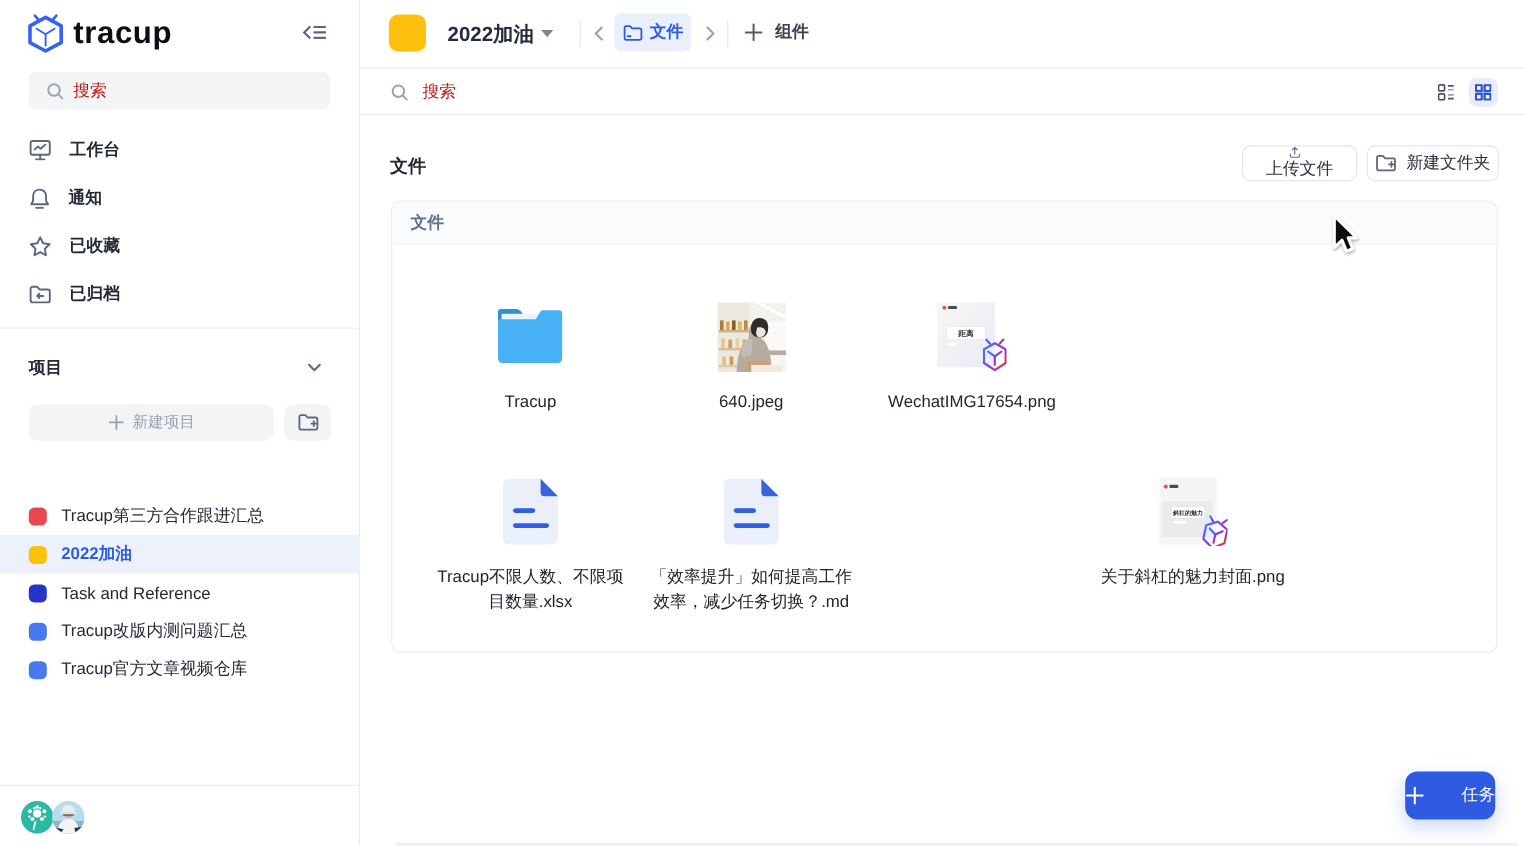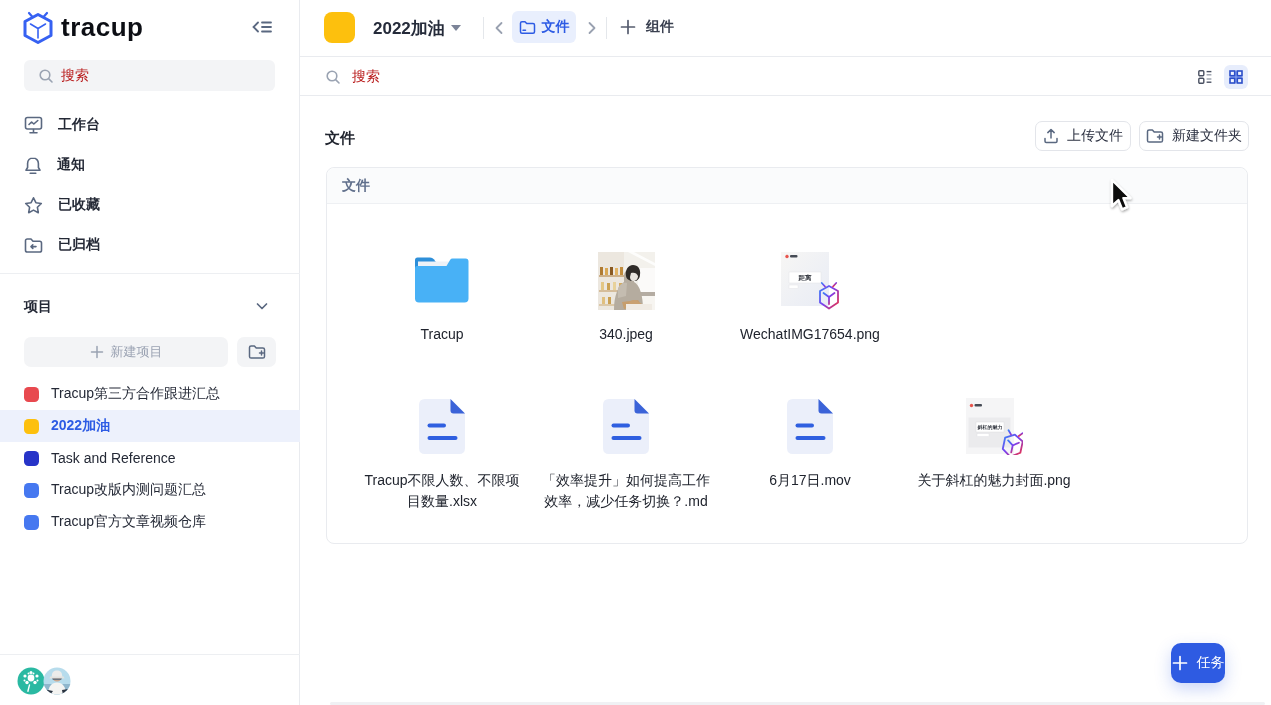--- a/index.html
+++ b/index.html
@@ -20,21 +20,21 @@
 .nav-item svg { margin-left:24px; }
 .nav-item .lbl { margin-left:15px; font-size:14px; font-weight:600; color:#242936; }
 #sb-div1 { position:absolute; left:0px; top:273px; width:300px; height:1px; background:#edeff2; }
 #proj-hdr { position:absolute; left:24px; top:298px; font-size:14px; font-weight:700; color:#242936; }
 #proj-chev { position:absolute; left:255px; top:299px; }
 #btn-newproj { position:absolute; left:24px; top:337px; width:204px; height:30px;
   background:#f3f4f6; border-radius:7px; display:flex; align-items:center; justify-content:center;
   color:#9aa2b2; font-size:13px; }
 #btn-newfold { position:absolute; left:237px; top:337px; width:39px; height:30px;
   background:#f3f4f6; border-radius:7px; display:flex; align-items:center; justify-content:center; }
-.proj-row { position:absolute; left:0; width:300px; height:32px; display:flex; align-items:center; }
+.proj-row { position:absolute; left:0; width:300px; height:32px; display:flex; align-items:center;margin-top:36px; }
 .proj-sq { width:15px; height:15px; border-radius:4.5px; margin-left:24px; flex:none; }
 .proj-name { margin-left:12px; font-size:14px; color:#242936; white-space:nowrap; }
 .proj-row.sel { background:#edf1fc; }
 .proj-row.sel .proj-name { color:#2d5be4; font-weight:600; }
 #sb-div2 { position:absolute; left:0; top:654px; width:300px; height:1px; background:#edeff2; }
 
 #main { position:absolute; left:300px; top:0; width:971px; height:705px; background:#fff; }
 #topbar { position:absolute; left:0; top:0; width:971px; height:57px;
   border-bottom:1px solid #e9ebef; }
 #tb-sq { position:absolute; left:24px; top:12px; width:31px; height:31px;
@@ -54,35 +54,35 @@
   border-bottom:1px solid #e9ebef; }
 #srow .ph { position:absolute; left:52px; top:11px; }
 #view-list { position:absolute; left:893px; top:8px; width:24px; height:24px;
   display:flex; align-items:center; justify-content:center; }
 #view-grid { position:absolute; left:924px; top:8px; width:24px; height:24px; background:#e7edfc;
   border-radius:6px; display:flex; align-items:center; justify-content:center; }
 
 #hd-file { position:absolute; left:25px; top:129px; font-size:15px; font-weight:700; color:#20242e; }
 .btn { position:absolute; top:121px; height:30px; border:1px solid #e3e5ea; border-radius:7px;
   background:#fff; display:flex; align-items:center; justify-content:center; font-size:14px; color:#2b3040; }
-#btn-upload { left:735px; width:96px; }
+#btn-upload { left:735px; width:96px;flex-direction:column; }
 #btn-newdir { left:839px; width:110px; }
 .btn svg { margin-right:8px; }
 #card { position:absolute; left:26px; top:167px; width:922px; height:377px;
   border:1px solid #e9ebef; border-radius:8px; }
 #card-hd { position:absolute; left:0; top:0; width:920px; height:36px; background:#fafbfc;
   border-bottom:1px solid #eef0f3; border-radius:8px 8px 0 0; }
 #card-hd .t { position:absolute; left:15px; top:9px; font-size:14px; font-weight:600; color:#61708c; }
 .cell { position:absolute; width:184px; text-align:center; }
 .cell .icon { position:relative; height:56px; margin-bottom:0; }
 .cell .name { font-size:14px; line-height:21px; color:#20242e; margin-top:16px; }
 
-#btn-task { position:absolute; left:871px; top:643px; width:54px; height:40px; background:#2e5be2;
+#btn-task { position:absolute; left:871px; top:643px; width:75px; height:40px; background:#2e5be2;
   border-radius:10px; box-shadow:0 6px 16px rgba(46,91,226,.25); display:flex; align-items:center;
-  justify-content:center; color:#fff; font-size:14px; }
+  justify-content:space-between; color:#fff; font-size:14px; }
 #btn-task .t { margin-left:9px; }
 </style>
 </head>
 <body>
 <div id="sidebar">
   <svg class="abs" style="left:22px;top:11px" width="32" height="34" viewBox="0 0 32 34">
     <g fill="none" stroke="#3661f2" stroke-linejoin="round" stroke-linecap="round">
       <path d="M16,3.5 L29,10.5 L29,24.5 L16,31.5 L3,24.5 L3,10.5 Z" stroke-width="3"></path>
       <path d="M16,17.5 L16,27 M16,17.5 L8.5,13 M16,17.5 L23.5,13" stroke-width="1.6"></path>
       <path d="M10.5,6 L7,2 M21.5,6 L25,2" stroke-width="2.2"></path>
@@ -312,21 +312,21 @@
           <rect x="38" y="44" width="19" height="14" fill="#f7f5f1"></rect>
           <path d="M16,58 C16,44 20,34 26,30 L26,24 C26,20 29,17 33,17 L36,17 L36,30 C42,33 45,44 45,58 Z" fill="#b5ac9f"></path>
           <path d="M28,24 C27,18 30,13 35,13 C40,13 43,17 42,23 C42,26 40,28 38,29 L33,29 C30,28 28,26 28,24 Z" fill="#2f2b28"></path>
           <path d="M33,21 C36,20 39,21 40,24 C40,27 38,29 35,29 C33,29 32,27 32,25 Z" fill="#e8e4de"></path>
           <path d="M20,36 C22,32 26,30 29,31 L28,44 L20,46 Z" fill="#c4bcb0"></path>
           <path d="M24,50 L40,48 L44,54 L26,57 Z" fill="#c79e6d"></path>
           <rect x="28" y="52" width="26" height="6" fill="#f0ebe4"></rect>
           <path d="M30,52 C32,48 36,47 39,49 L44,52 Z" fill="#caa172"></path>
         </svg>
       </div>
-      <div class="name">340.jpeg</div>
+      <div class="name">640.jpeg</div>
     </div>
     <div class="cell" style="left:391px;top:84px">
       <div class="icon">
         <svg style="position:absolute;left:63px;top:0px" width="58" height="58" viewBox="0 0 58 58">
           <rect x="0" y="0" width="48" height="54" fill="#f5f5f7"></rect>
           <rect x="0" y="0" width="48" height="54" fill="url(#wg1)"></rect>
           <circle cx="6" cy="4.5" r="1.7" fill="#e8554d"></circle>
           <rect x="9" y="3" width="7.5" height="2.6" rx="1" fill="#464b55"></rect>
           <rect x="8" y="20" width="32" height="11" fill="#ffffff" stroke="#e3e3e6" stroke-width="0.5"></rect>
           <text x="24" y="28.2" font-size="6.5" font-weight="bold" fill="#2b2f38" text-anchor="middle">距离</text>
@@ -368,31 +368,20 @@
       <div class="icon">
           <svg style="position:absolute;left:69px;top:1px" width="46" height="55" viewBox="0 0 46 55">
           <path d="M0,6 Q0,0 6,0 L31.5,0 L46,14.5 L46,49 Q46,55 40,55 L6,55 Q0,55 0,49 Z" fill="#ebeffa"></path>
           <path d="M31.5,0 L46,14.5 L34.5,14.5 Q31.5,14.5 31.5,11.5 Z" fill="#3b63d8"></path>
           <rect x="8.5" y="24.5" width="18.5" height="4" rx="2" fill="#2f5fe0"></rect>
           <rect x="8.5" y="37" width="30" height="4" rx="2" fill="#2f5fe0"></rect>
         </svg>
         </div>
       <div class="name">「效率提升」如何提高工作<br>效率，减少任务切换？.md</div>
     </div>
-    <div class="cell" style="left:391px;top:230px">
-      <div class="icon">
-          <svg style="position:absolute;left:69px;top:1px" width="46" height="55" viewBox="0 0 46 55">
-          <path d="M0,6 Q0,0 6,0 L31.5,0 L46,14.5 L46,49 Q46,55 40,55 L6,55 Q0,55 0,49 Z" fill="#ebeffa"></path>
-          <path d="M31.5,0 L46,14.5 L34.5,14.5 Q31.5,14.5 31.5,11.5 Z" fill="#3b63d8"></path>
-          <rect x="8.5" y="24.5" width="18.5" height="4" rx="2" fill="#2f5fe0"></rect>
-          <rect x="8.5" y="37" width="30" height="4" rx="2" fill="#2f5fe0"></rect>
-        </svg>
-        </div>
-      <div class="name">6月17日.mov</div>
-    </div>
     <div class="cell" style="left:575px;top:230px">
       <div class="icon">
         <svg style="position:absolute;left:64px;top:0px" width="57" height="57" viewBox="0 0 57 57">
           <rect x="0" y="0" width="48" height="56" fill="#f5f5f6"></rect>
           <circle cx="5.5" cy="7.5" r="1.7" fill="#e8554d"></circle>
           <rect x="8.5" y="6" width="7.5" height="2.6" rx="1" fill="#464b55"></rect>
           <rect x="2.5" y="19.5" width="42" height="30" fill="#ebebed"></rect>
           <rect x="10" y="24" width="28" height="10" fill="#ffffff" stroke="#dcdcdf" stroke-width="0.5"></rect>
           <text x="24" y="31" font-size="5" font-weight="bold" fill="#2b2f38" text-anchor="middle">斜杠的魅力</text>
           <rect x="11" y="35.5" width="12" height="3.2" fill="#ffffff" stroke="#e0e0e3" stroke-width="0.5"></rect>

